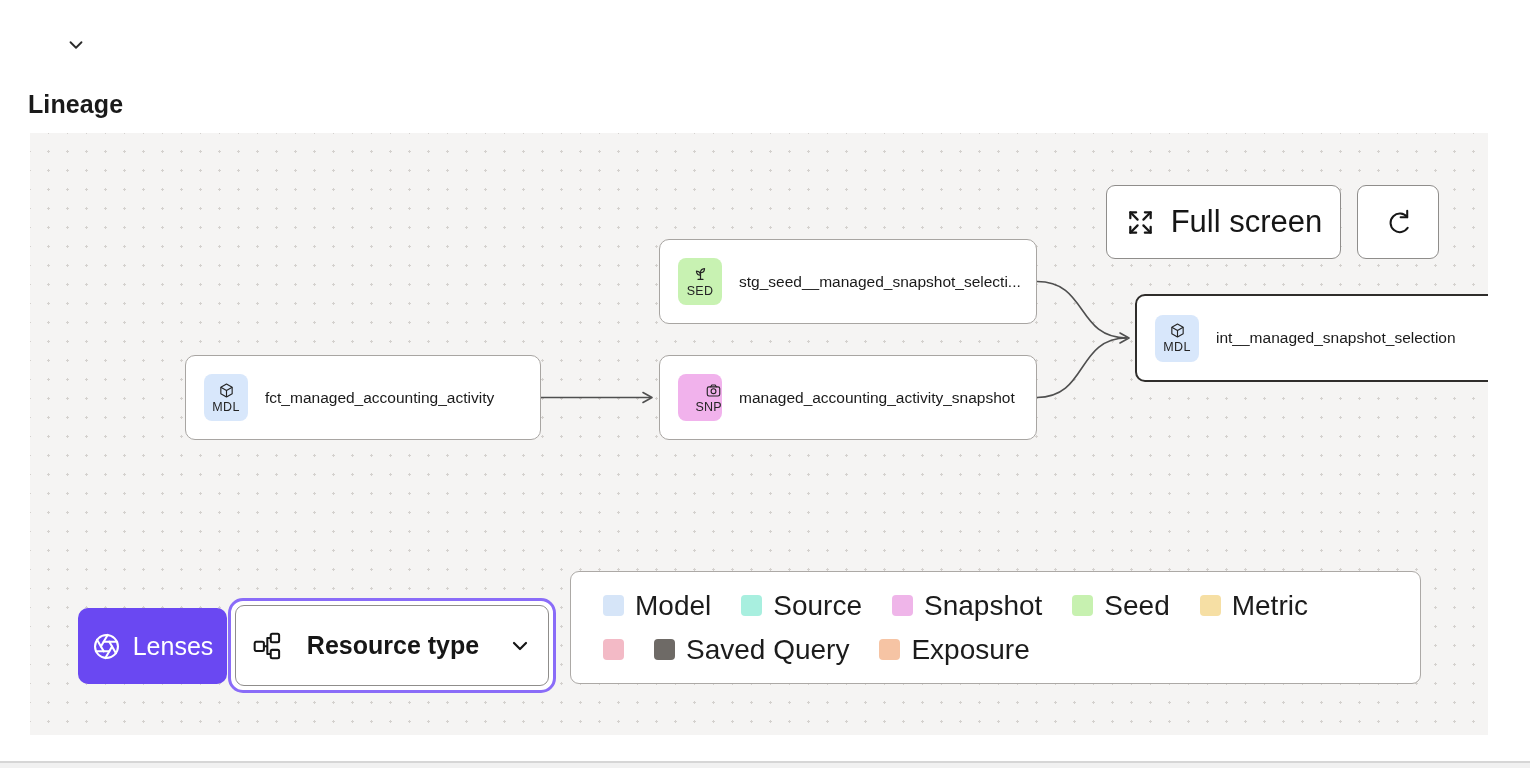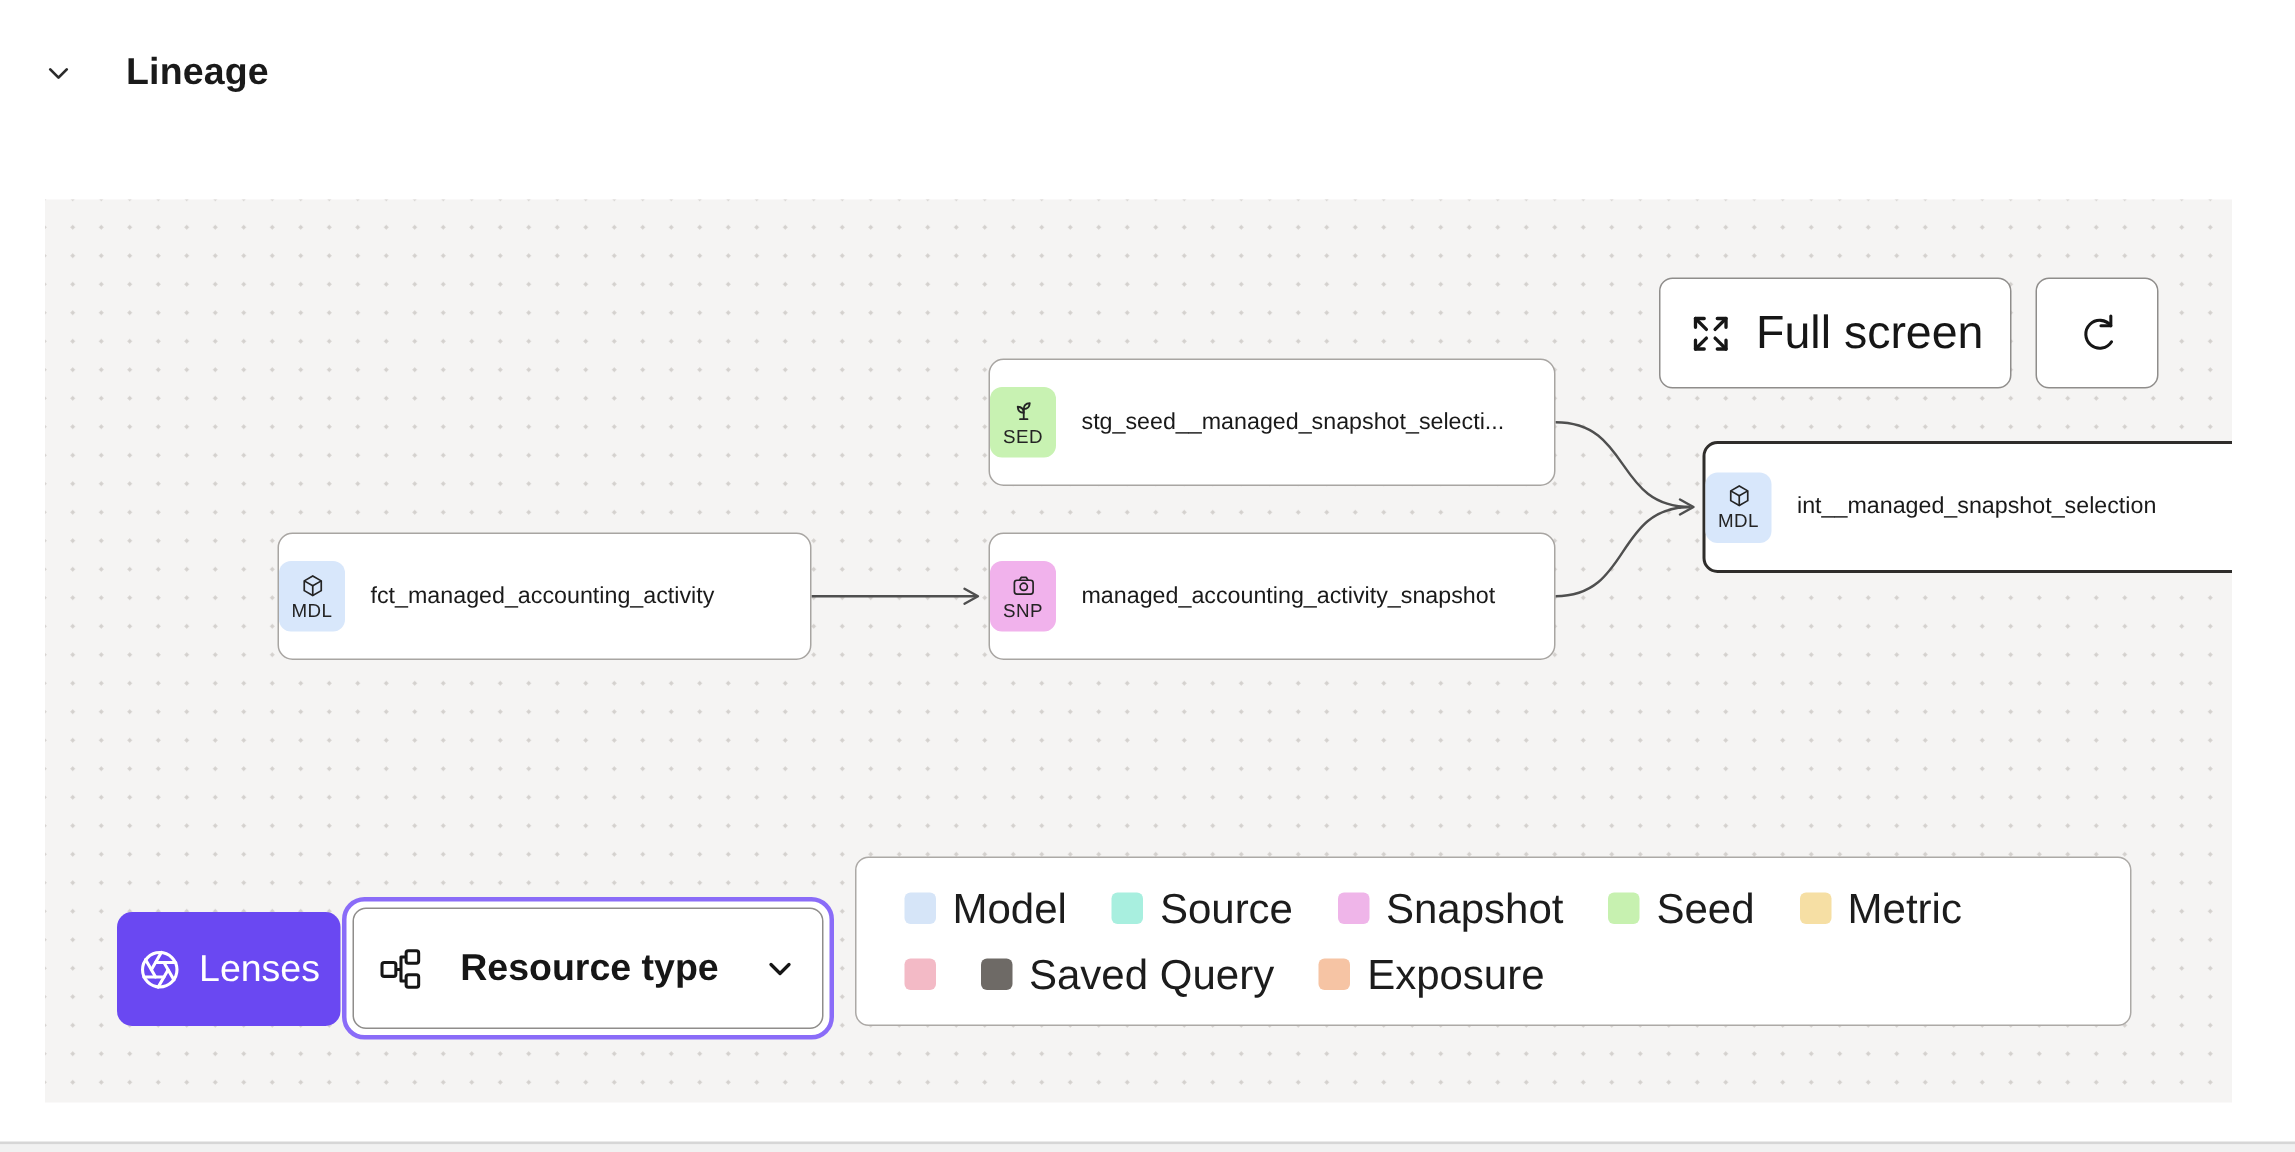--- a/index.html
+++ b/index.html
@@ -8,21 +8,21 @@
     background: #ffffff;
     font-family: "Liberation Sans", "DejaVu Sans", sans-serif;
     color: #1a1a1a;
     overflow: hidden;
     position: relative;
   }
 
   
   .section-header {
     position: absolute; top: 34px; left: 28px;
-    display: flex; align-items: center; gap: 34px;
+    display: flex; align-items: center; gap: 34px; flex-direction: column;
   }
   .collapse-chevron { width: 22px; height: 22px; color: #2b2b2b; cursor: pointer; }
   .section-title { font-size: 25px; font-weight: 700; letter-spacing: 0.1px; }
 
   
   .canvas {
     position: absolute; left: 30px; top: 133px;
     width: 1458px; height: 602px;
     background-color: #f5f4f3;
     background-image: radial-gradient(circle, #d4d1ce 1.3px, transparent 1.4px);
@@ -47,21 +47,21 @@
   .refresh-btn { left: 1327px; top: 52px; width: 82px; height: 74px; }
   .btn-icon { width: 31px; height: 31px; color: #161616; }
 
   
   .node {
     position: absolute;
     background: #ffffff;
     border: 1.4px solid #a8a5a2;
     border-radius: 10px;
     display: flex; align-items: center;
-    gap: 17px;
+    padding-left: 18px; gap: 17px;
     cursor: pointer;
   }
   .node.selected { border: 2.6px solid #2f2d2b; }
   .node-seed { left: 629px; top: 106px; width: 378px; height: 85px; }
   .node-fct  { left: 155px; top: 222px; width: 356px; height: 85px; }
   .node-snp  { left: 629px; top: 222px; width: 378px; height: 85px; }
   .node-int  { left: 1105px; top: 161px; width: 400px; height: 88px; }
   .node-label { font-size: 15.5px; color: #1a1a1a; white-space: nowrap; }
 
   .badge {
@@ -184,21 +184,21 @@
         <path d="M12 2.8 L20 7.4 V16.6 L12 21.2 L4 16.6 V7.4 Z"></path>
         <path d="M4 7.4 L12 12 L20 7.4"></path>
         <path d="M12 12 V21.2"></path>
       </svg>
       <span class="badge-label">MDL</span>
     </div>
     <span class="node-label">fct_managed_accounting_activity</span>
   </div>
 
   <div class="node node-snp">
-    <div class="badge" style="background-color: rgb(241, 178, 236);">
+    <div class="badge" style="background-color: rgb(241, 178, 236); align-items: flex-end;">
       <svg viewBox="0 0 24 24" fill="none" stroke="currentColor" stroke-width="1.6" stroke-linecap="round" stroke-linejoin="round">
         <rect x="3.2" y="6.8" width="17.6" height="13" rx="2.4"></rect>
         <path d="M8 6.8 L9.6 4.2 H14.4 L16 6.8"></path>
         <circle cx="12" cy="13" r="3.4"></circle>
       </svg>
       <span class="badge-label">SNP</span>
     </div>
     <span class="node-label">managed_accounting_activity_snapshot</span>
   </div>
 

